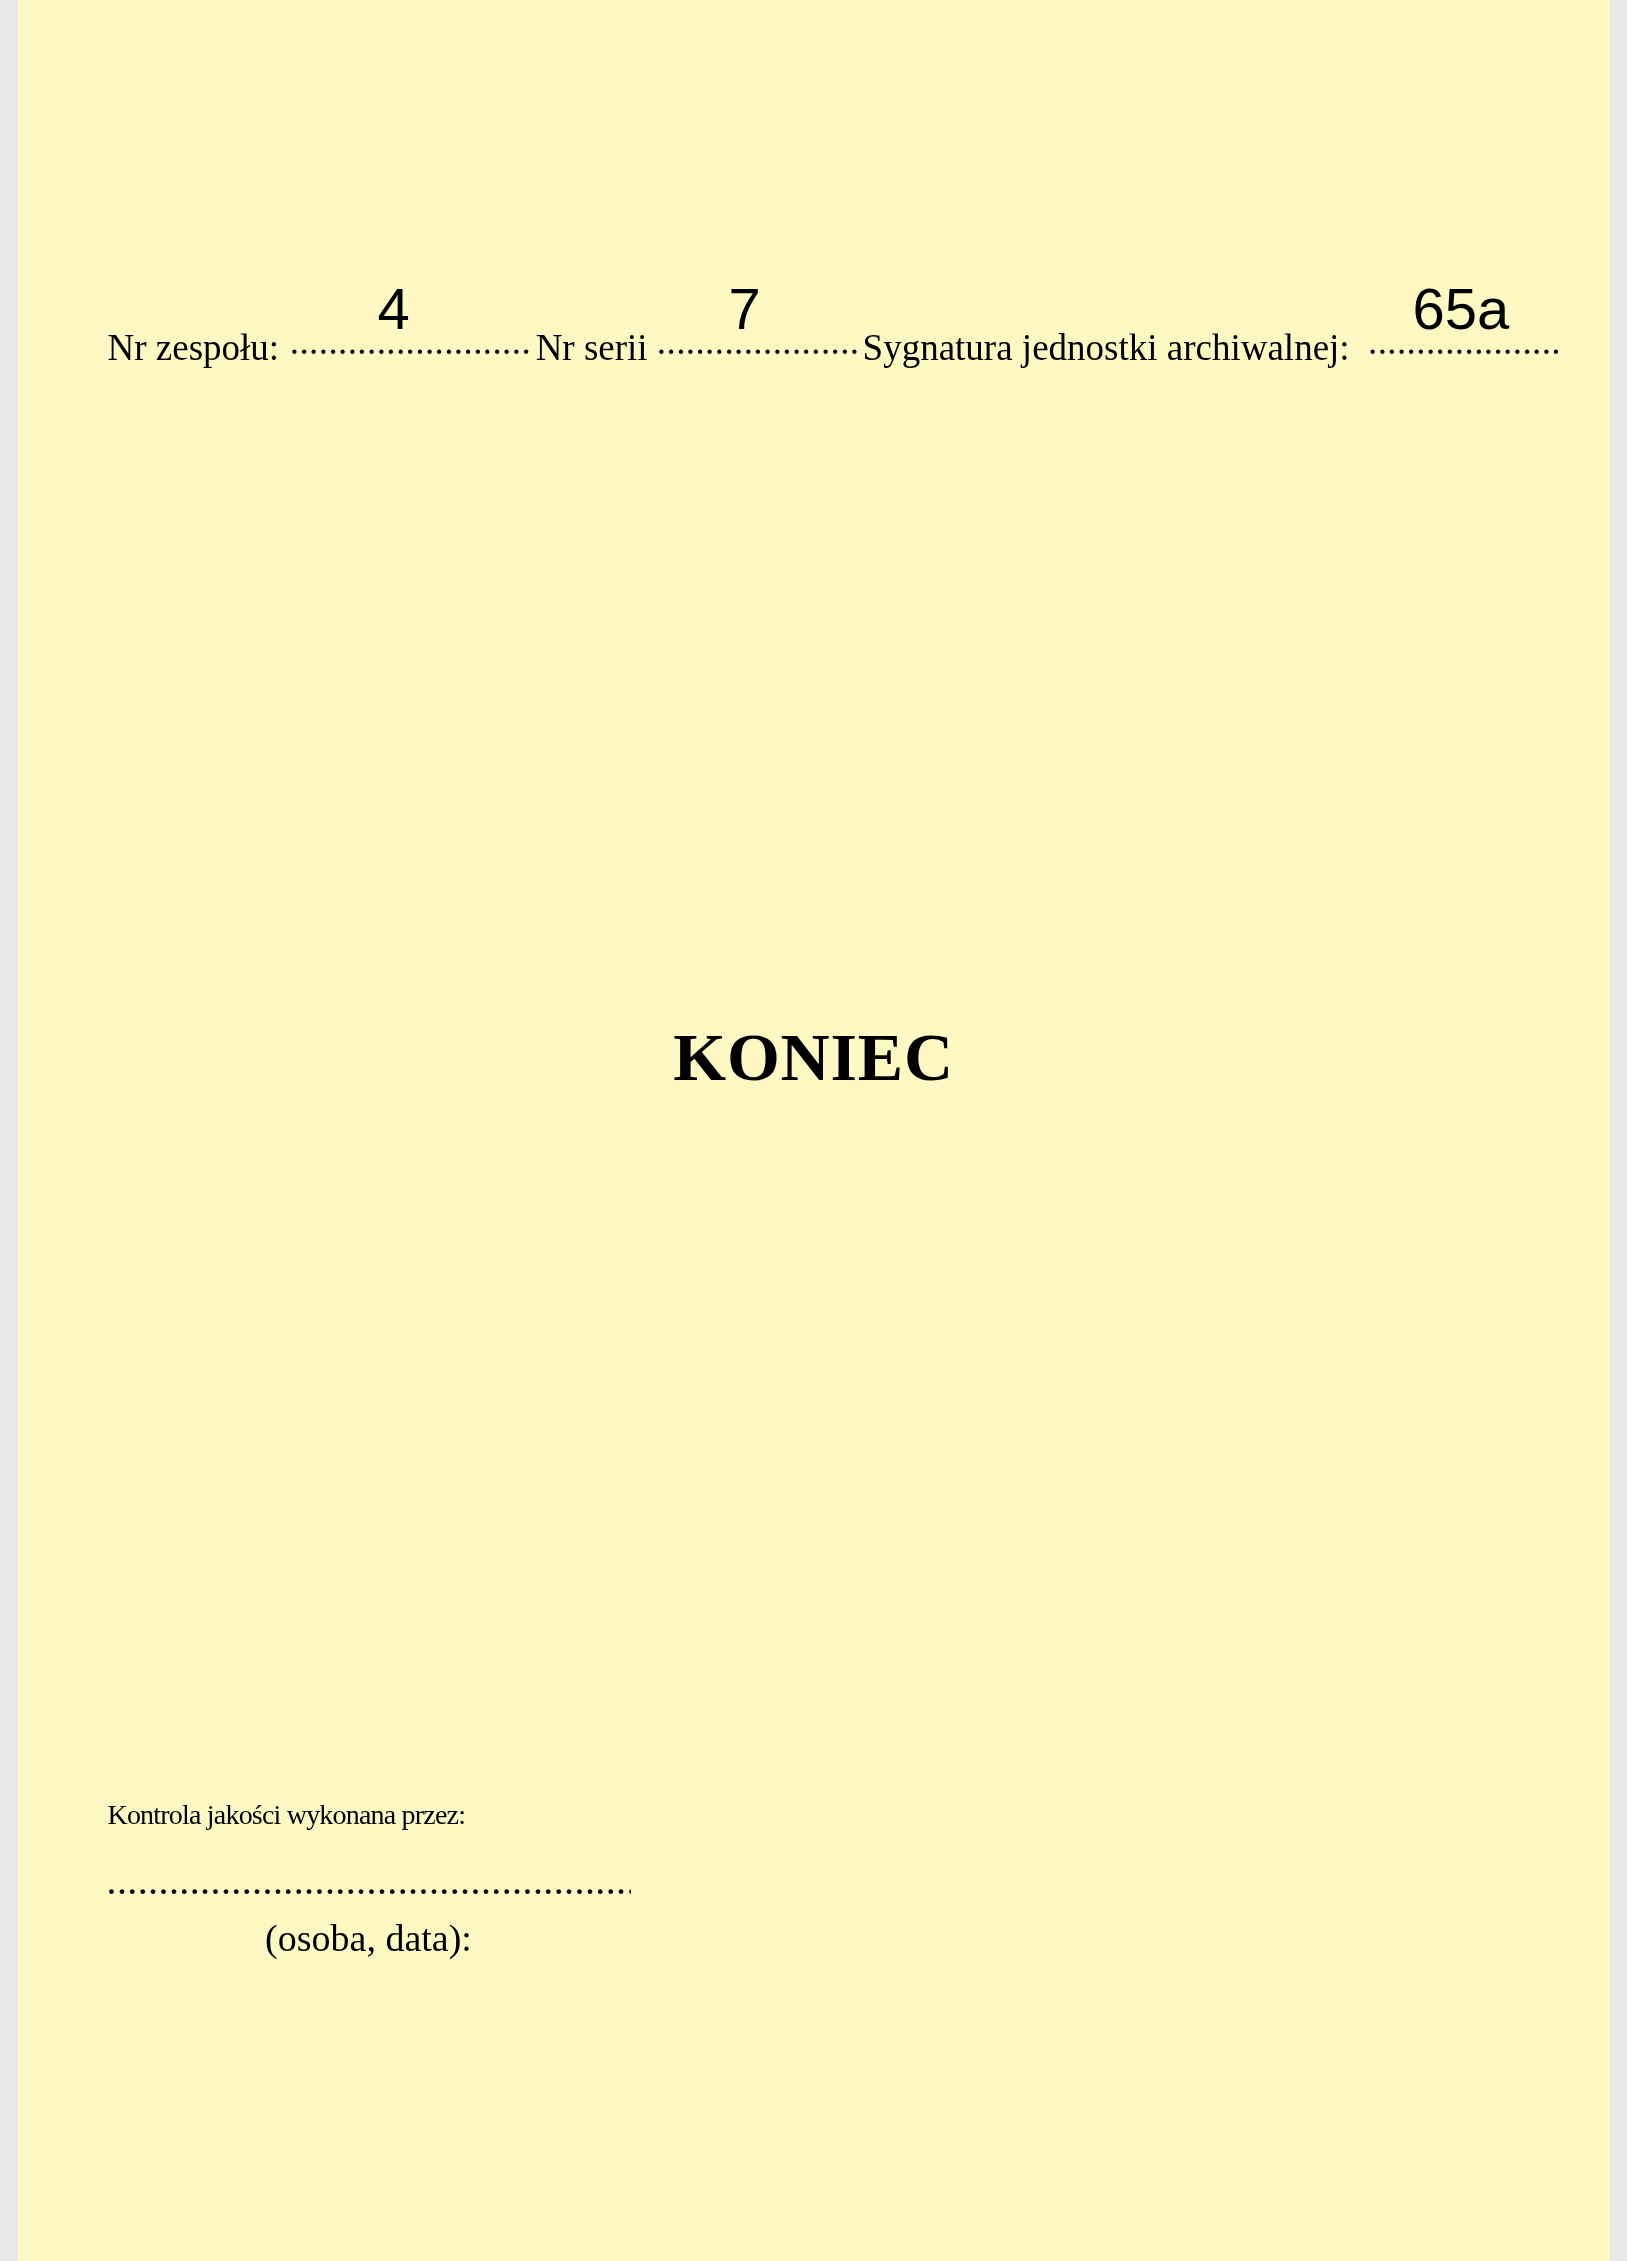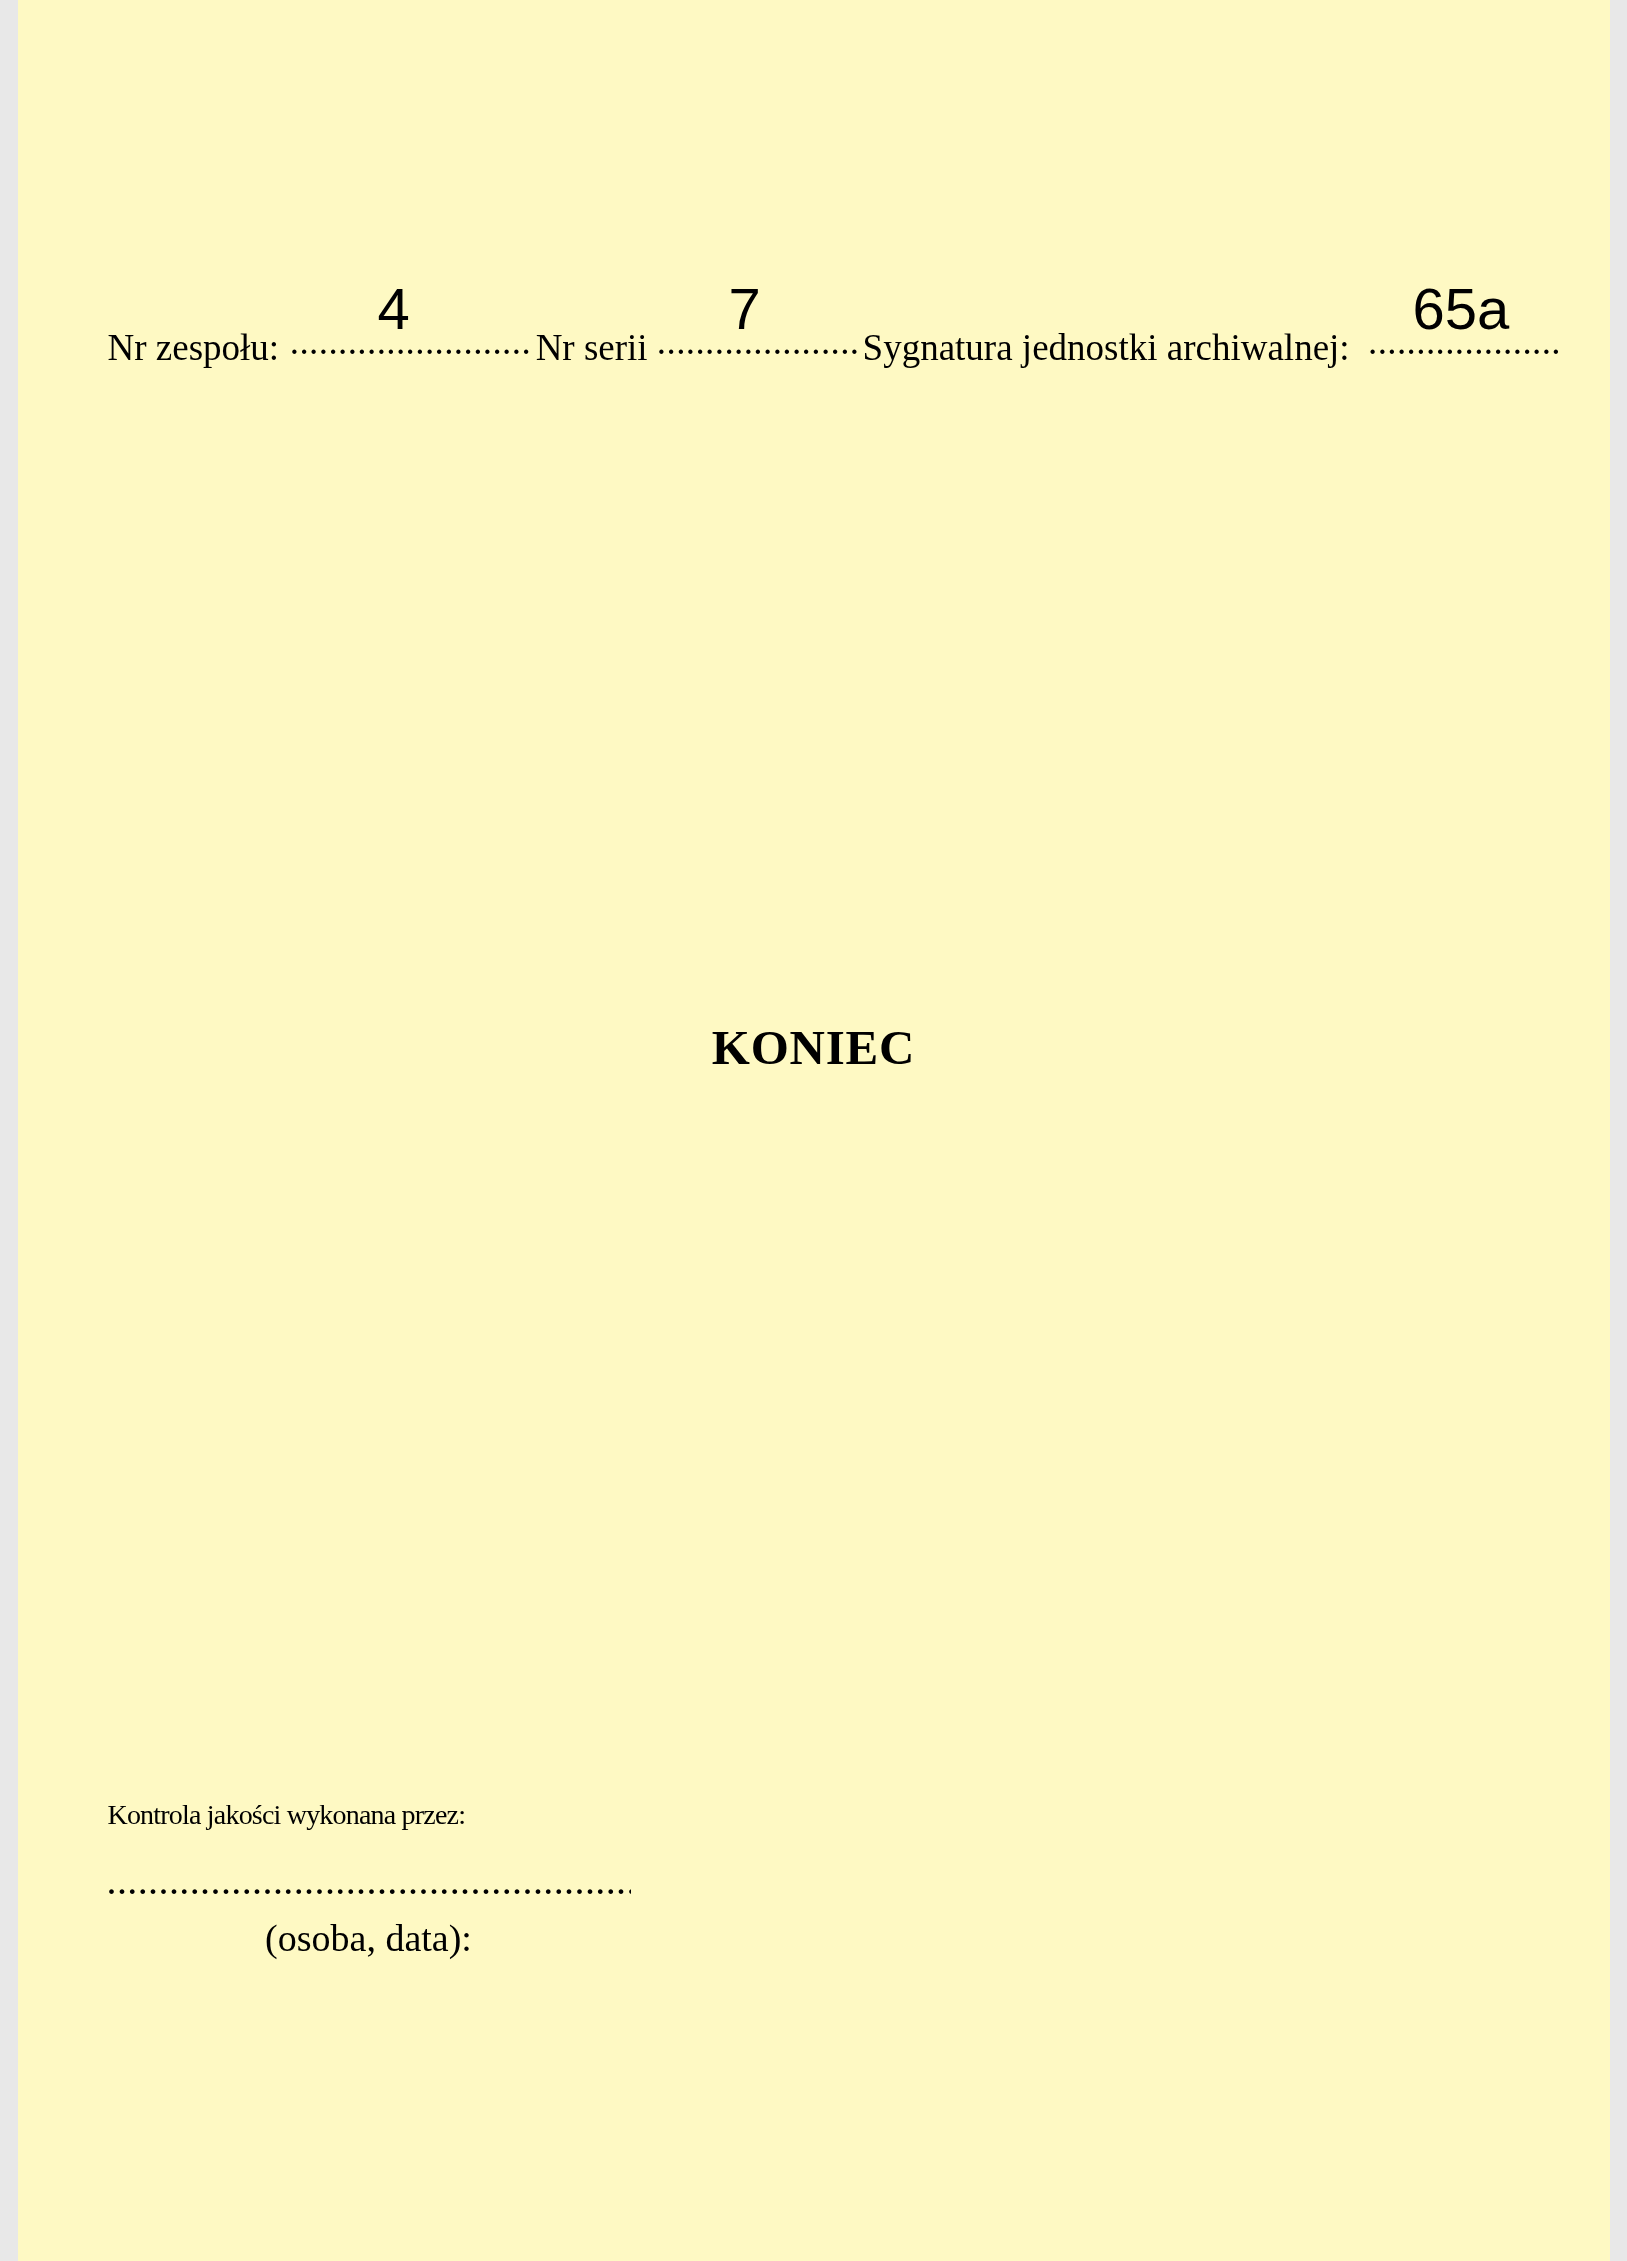--- a/index.html
+++ b/index.html
@@ -51,21 +51,21 @@
   .fill-seria    { left: 711px; }
   .fill-sygnatura{ left: 1395px; text-align: center; }
 
   
   .doc-title {
     position: absolute;
     left: 0;
     top: 1023px;
     width: 100%;
     text-align: center;
-    font-size: 49px;
+    font-size: 68px;
     font-weight: bold;
     line-height: 1;
     letter-spacing: 0.8px;
   }
 
   
   .qc-label {
     position: absolute;
     left: 90px;
     top: 1801px;

